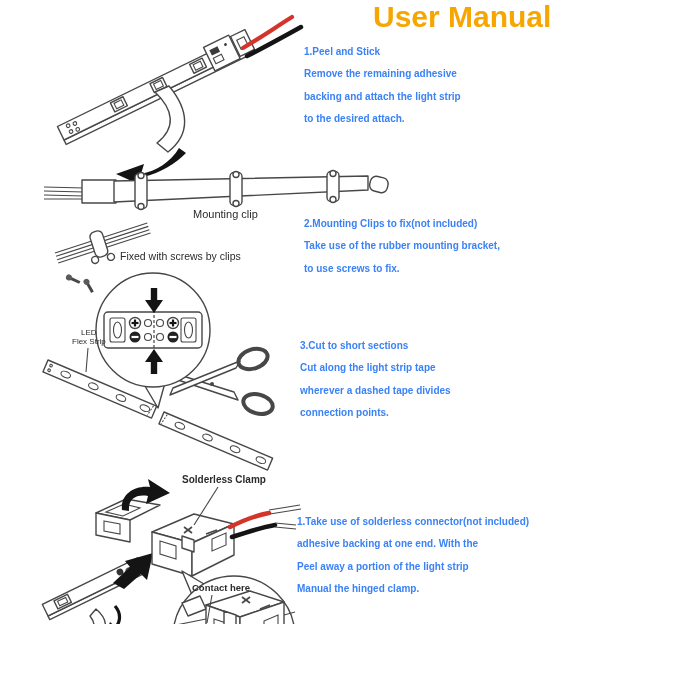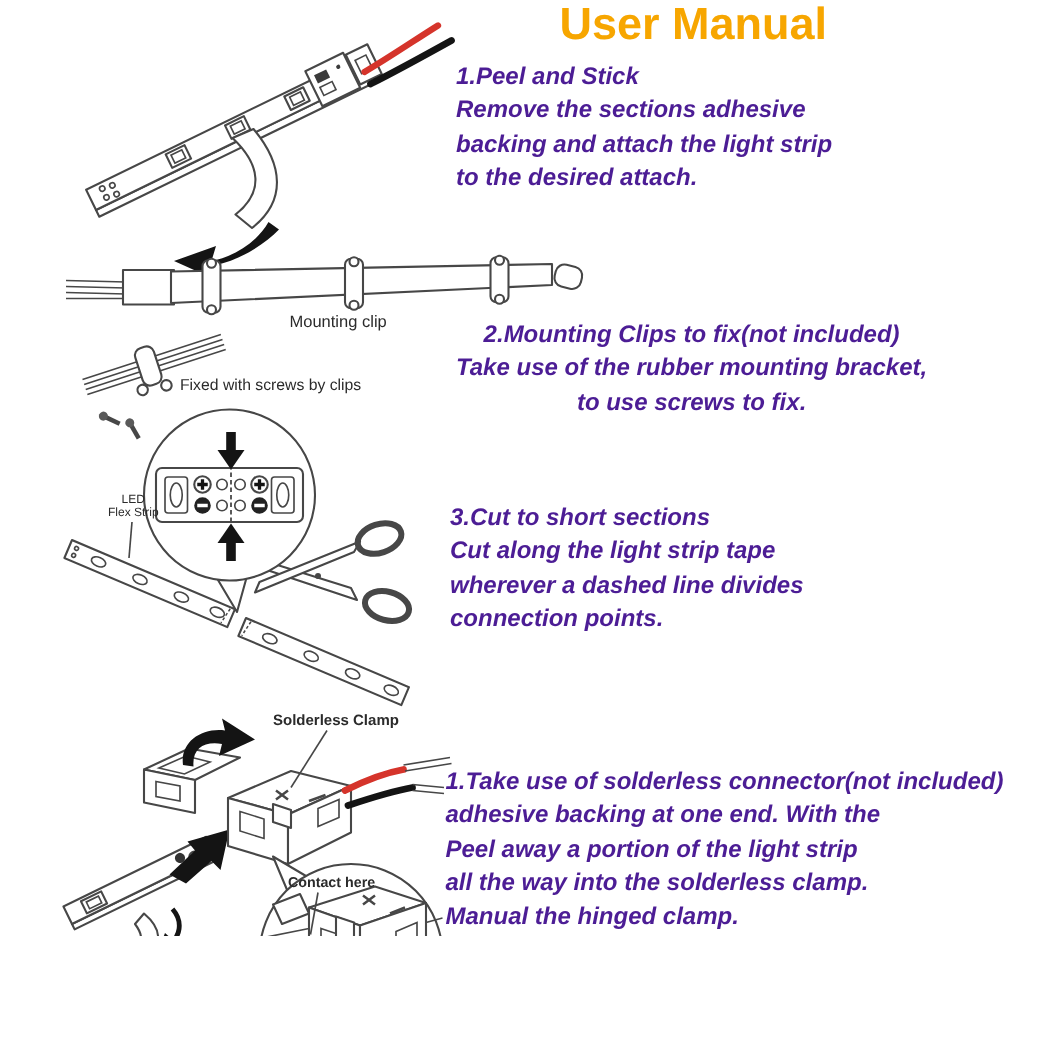--- a/index.html
+++ b/index.html
@@ -1,23 +1,23 @@
 <!DOCTYPE html>
 <html><head>
 <meta charset="utf-8">
 <style>
   html,body{margin:0;padding:0;background:#fff;}
   .canvas{position:relative;width:700px;height:624px;background:#ffffff;overflow:hidden;
           font-family:"Liberation Sans",sans-serif;margin-left:36px;}
   .title{position:absolute;left:337px;top:0px;margin:0;font-size:30px;font-weight:bold;
          color:#F7A600;letter-spacing:0;}
-  .step{position:absolute;color:#4c1d95;font-weight:bold;font-size:16px;line-height:22.4px;
-        white-space:nowrap;font-style:italic;}
+  .step{position:absolute;color:#3b82f6;font-weight:bold;font-size:10px;line-height:22.4px;
+        white-space:nowrap;}
   #s1{left:268px;top:41px;}
-  #s2{left:268px;top:213px;text-align:center;}
+  #s2{left:268px;top:213px;}
   #s3{left:264px;top:335px;}
   #s4{left:261px;top:511px;}
   .illus{position:absolute;}
   #i1{left:2px;top:0px;}
   #i2{left:2px;top:163px;}
   #i3{left:0px;top:268px;}
   #i4{left:0px;top:463px;}
   .ln{fill:#ffffff;stroke:#474747;stroke-width:1.4;stroke-linejoin:round;}
   .thin{fill:none;stroke:#474747;stroke-width:1.1;}
   .blk{fill:#141414;stroke:none;}
@@ -25,43 +25,42 @@
 </style>
 </head>
 <body>
 
 <div class="canvas">
 
   <h1 class="title">User Manual</h1>
 
   <section class="step" id="s1">
     <div>1.Peel and Stick</div>
-    <div>Remove the sections adhesive</div>
+    <div>Remove the remaining adhesive</div>
     <div>backing and attach the light strip</div>
     <div>to the desired attach.</div>
   </section>
 
   <section class="step" id="s2">
     <div>2.Mounting Clips to fix(not included)</div>
     <div>Take use of the rubber mounting bracket,</div>
     <div>to use screws to fix.</div>
   </section>
 
   <section class="step" id="s3">
     <div>3.Cut to short sections</div>
     <div>Cut along the light strip tape</div>
-    <div>wherever a dashed line divides</div>
+    <div>wherever a dashed tape divides</div>
     <div>connection points.</div>
   </section>
 
   <section class="step" id="s4">
     <div>1.Take use of solderless connector(not included)</div>
     <div>adhesive backing at one end. With the</div>
     <div>Peel away a portion of the light strip</div>
-    <div>all the way into the solderless clamp.</div>
     <div>Manual the hinged clamp.</div>
   </section>
 
   <svg class="illus" id="i1" width="268" height="196" viewBox="0 0 268 196">
     <g transform="translate(26,140) rotate(-26)">
       <rect class="ln" x="0" y="0" width="205" height="5"></rect>
       <rect class="ln" x="0" y="-15" width="205" height="15"></rect>
       <circle class="thin" cx="10" cy="-11" r="1.8"></circle>
       <circle class="thin" cx="10" cy="-4.5" r="1.8"></circle>
       <circle class="thin" cx="17" cy="-10" r="1.8"></circle>

